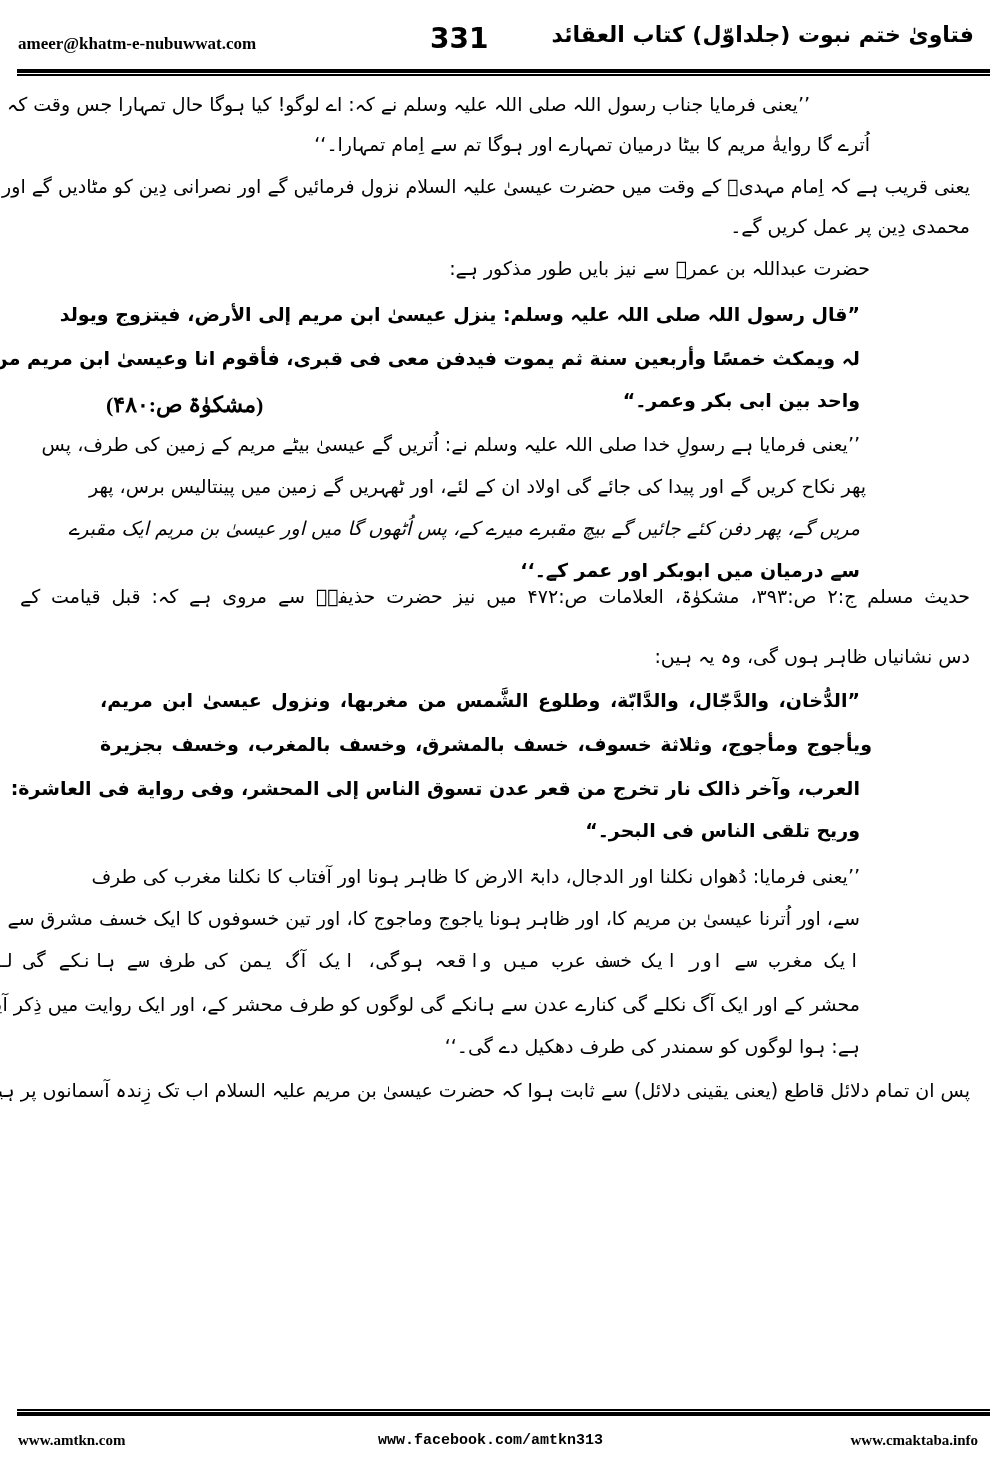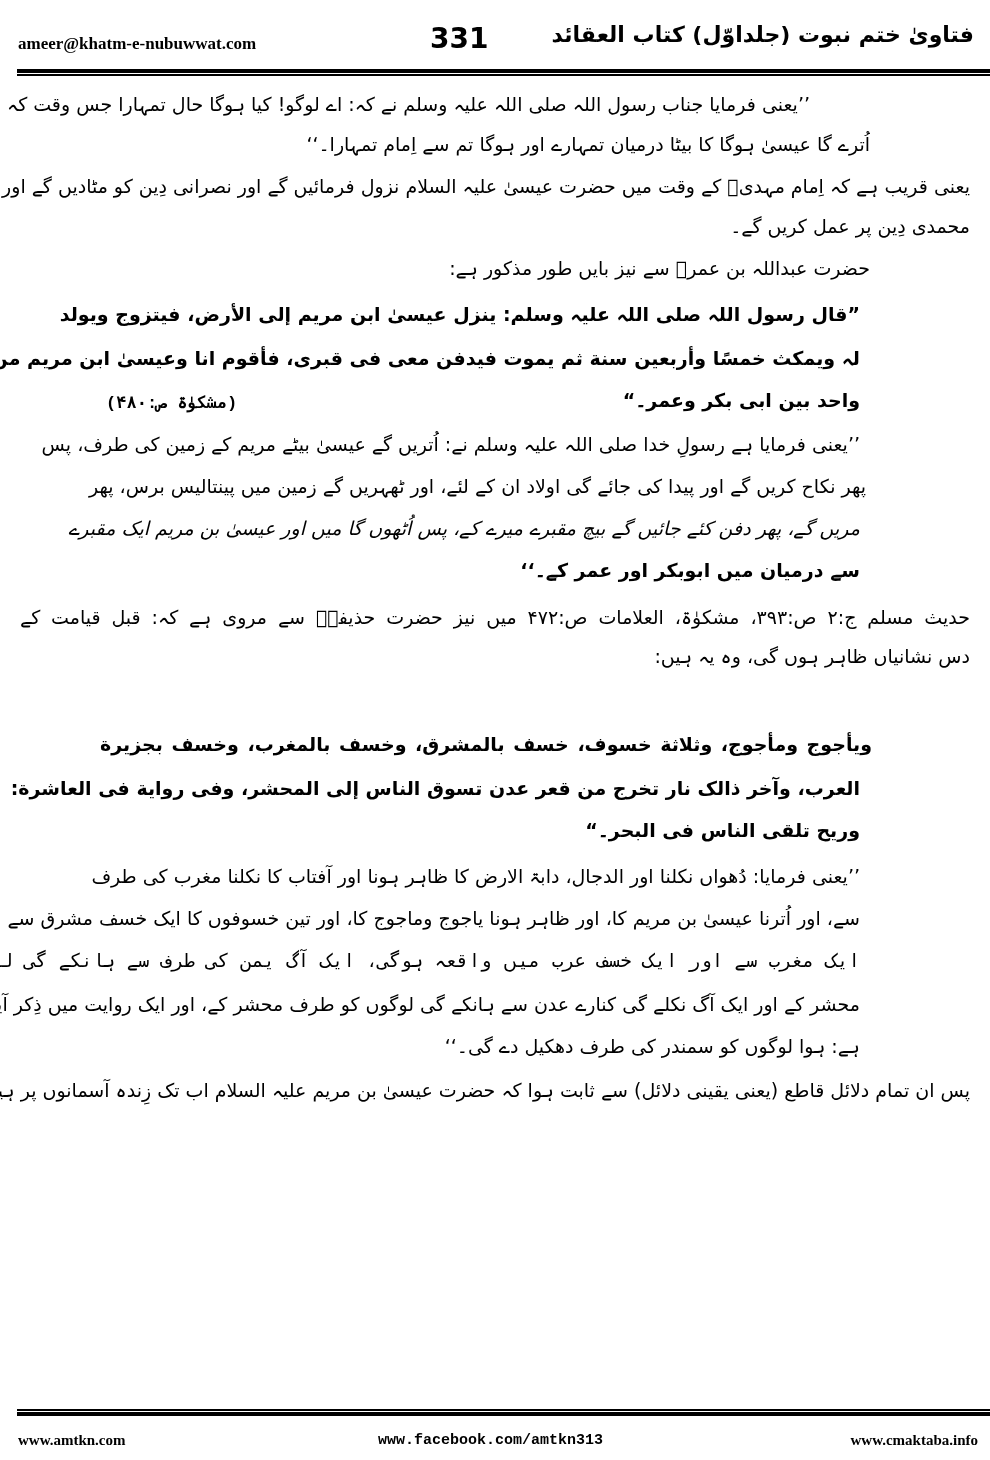--- a/index.html
+++ b/index.html
@@ -8,51 +8,52 @@
     .header-page { position: absolute; left: 430px; top: 22px; font-family: "DejaVu Sans", sans-serif; font-weight: bold; font-size: 28px; direction: rtl; }
     .header-title { position: absolute; right: 16px; top: 22px; font-family: "DejaVu Sans", sans-serif; font-weight: bold; font-size: 22px; direction: rtl; white-space: nowrap; }
     .rule-thick { position: absolute; left: 17px; right: 0; height: 4px; background: #000; }
     .rule-thin { position: absolute; left: 17px; right: 0; height: 2px; background: #000; }
     .body-text { position: absolute; left: 20px; right: 20px; direction: rtl; font-family: "DejaVu Sans", sans-serif; }
     .line { position: absolute; right: 0; white-space: nowrap; font-size: 19px; line-height: 40px; height: 40px; }
     .line.quote { right: 160px; }
     .line.full { left: 0; text-align-last: justify; text-align: justify; }
     .line.quote.full { left: 130px; }
     .line.arabic { font-weight: bold; font-size: 19px; }
-    .ref { position: absolute; left: 106px; font-family: Liberation Mono, monospace; font-weight: bold; font-size: 17px; direction: rtl; }
+    .ref { position: absolute; left: 106px; font-family: Liberation Serif, serif; font-weight: bold; font-size: 22px; direction: rtl; }
     .footer-left { position: absolute; left: 18px; top: 1432px; font-family: "Liberation Serif", serif; font-weight: bold; font-size: 15px; }
     .footer-center { position: absolute; left: 378px; top: 1432px; font-family: Liberation Mono, monospace; font-weight: bold; font-size: 15px; }
     .footer-right { position: absolute; right: 12px; top: 1432px; font-family: "Liberation Serif", serif; font-weight: bold; font-size: 15px; }
   </style>
 </head>
 <body>
 
 <div>
   <span class="header-email">ameer@khatm-e-nubuwwat.com</span>
   <span class="header-page">331</span>
   <span class="header-title">فتاویٰ ختم نبوت (جلداوّل) کتاب العقائد</span>
   <div class="rule-thick" style="top:69px;"></div>
   <div class="rule-thin" style="top:74px;"></div>
 </div>
 
 <div class="body-text" style="top:84px; height:1320px;">
   <div class="line quote full" style="top:0px; left:120px;">’’یعنی فرمایا جناب رسول اللہ صلی اللہ علیہ وسلم نے کہ: اے لوگو! کیا ہوگا حال تمہارا جس وقت کہ</div>
-  <div class="line quote" style="top:40px; right:100px;">اُترے گا عیسیٰ ہوگا کا بیٹا درمیان تمہارے اور ہوگا تم سے اِمام تمہارا۔‘‘</div>
+  <div class="line quote" style="top:40px; right:100px;">اُترے گا روایةٰ مریم کا بیٹا درمیان تمہارے اور ہوگا تم سے اِمام تمہارا۔‘‘</div>
   <div class="line full" style="top:82px;">یعنی قریب ہے کہ اِمام مہدیؓ کے وقت میں حضرت عیسیٰ علیہ السلام نزول فرمائیں گے اور نصرانی دِین کو مٹادیں گے اور</div>
   <div class="line" style="top:122px;">محمدی دِین پر عمل کریں گے۔</div>
   <div class="line" style="top:164px; right:100px;">حضرت عبداللہ بن عمرؓ سے نیز بایں طور مذکور ہے:</div>
   <div class="line arabic full" style="top:210px; left:80px; right:110px;">”قال رسول اللہ صلی اللہ علیہ وسلم: ینزل عیسیٰ ابن مریم إلی الأرض، فیتزوج ویولد</div>
   <div class="line arabic full" style="top:254px; left:80px; right:110px;">لہ ویمکث خمسًا وأربعین سنة ثم یموت فیدفن معی فی قبری، فأقوم انا وعیسیٰ ابن مریم من قبر</div>
   <div class="line arabic" style="top:296px; right:110px;">واحد بین ابی بکر وعمر۔“</div>
   <div class="line full" style="top:340px; left:80px; right:110px;">’’یعنی فرمایا ہے رسولِ خدا صلی اللہ علیہ وسلم نے: اُتریں گے عیسیٰ بیٹے مریم کے زمین کی طرف، پس</div>
   <div class="line full" style="top:382px; left:80px; right:104px;">پھر نکاح کریں گے اور پیدا کی جائے گی اولاد ان کے لئے، اور ٹھہریں گے زمین میں پینتالیس برس، پھر</div>
   <div class="line full" style="top:424px; left:80px; right:110px;font-style:italic;">مریں گے، پھر دفن کئے جائیں گے بیچ مقبرے میرے کے، پس اُٹھوں گا میں اور عیسیٰ بن مریم ایک مقبرے</div>
   <div class="line" style="top:466px; right:110px;font-weight:bold;">سے درمیان میں ابوبکر اور عمر کے۔‘‘</div>
-  <div class="line full" style="top:513px;">حدیث مسلم ج:۲ ص:۳۹۳، مشکوٰۃ، العلامات ص:۴۷۲ میں نیز حضرت حذیفہؓ سے مروی ہے کہ: قبل قیامت کے</div>
+  <div class="line full" style="top:492px;">حدیث مسلم ج:۲ ص:۳۹۳، مشکوٰۃ، العلامات ص:۴۷۲ میں نیز حضرت حذیفہؓ سے مروی ہے کہ: قبل قیامت کے</div>
   <div class="line" style="top:552px;">دس نشانیاں ظاہر ہوں گی، وہ یہ ہیں:</div>
+  <div class="line arabic full" style="top:596px; left:80px; right:110px;">”الدُّخان، والدَّجّال، والدَّابّة، وطلوع الشَّمس من مغربها، ونزول عیسیٰ ابن مریم،</div>
   <div class="line arabic full" style="top:640px; left:80px; right:98px;">ویأجوج ومأجوج، وثلاثة خسوف، خسف بالمشرق، وخسف بالمغرب، وخسف بجزیرة</div>
   <div class="line arabic full" style="top:684px; left:80px; right:110px;">العرب، وآخر ذالک نار تخرج من قعر عدن تسوق الناس إلی المحشر، وفی روایة فی العاشرة:</div>
   <div class="line arabic" style="top:726px; right:110px;">وریح تلقی الناس فی البحر۔“</div>
   <div class="line full" style="top:772px; left:80px; right:110px;">’’یعنی فرمایا: دُھواں نکلنا اور الدجال، دابۃ الارض کا ظاہر ہونا اور آفتاب کا نکلنا مغرب کی طرف</div>
   <div class="line full" style="top:814px; left:80px; right:110px;">سے، اور اُترنا عیسیٰ بن مریم کا، اور ظاہر ہونا یاجوج وماجوج کا، اور تین خسوفوں کا ایک خسف مشرق سے اور</div>
   <div class="line full" style="top:858px; left:80px; right:110px;font-family:Liberation Mono, monospace;">ایک مغرب سے اور ایک خسف عرب میں واقعہ ہوگی، ایک آگ یمن کی طرف سے ہانکے گی لوگوں کو طرف</div>
   <div class="line full" style="top:900px; left:80px; right:110px;">محشر کے اور ایک آگ نکلے گی کنارے عدن سے ہانکے گی لوگوں کو طرف محشر کے، اور ایک روایت میں ذِکر آیا</div>
   <div class="line" style="top:942px; right:110px;">ہے: ہوا لوگوں کو سمندر کی طرف دھکیل دے گی۔‘‘</div>
   <div class="line full" style="top:986px;">پس ان تمام دلائل قاطع (یعنی یقینی دلائل) سے ثابت ہوا کہ حضرت عیسیٰ بن مریم علیہ السلام اب تک زِندہ آسمانوں پر ہیں</div>
 </div>

